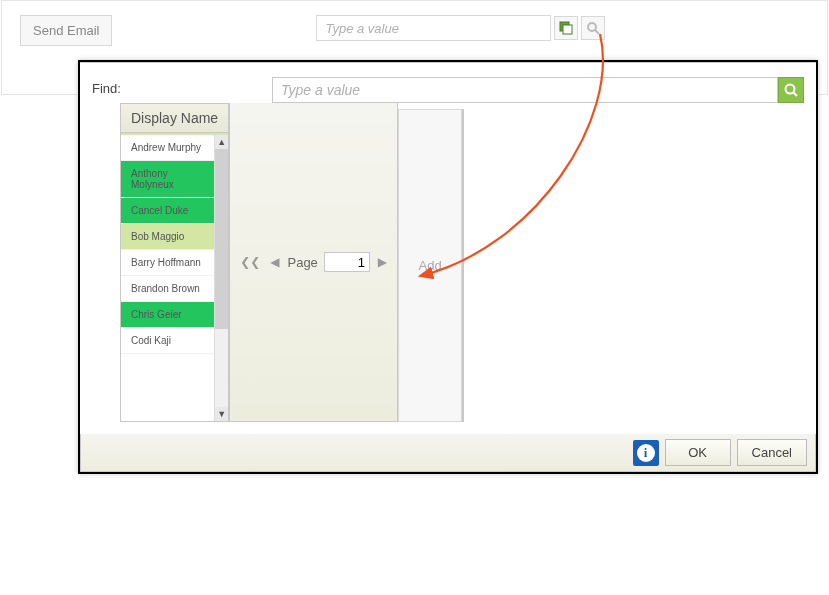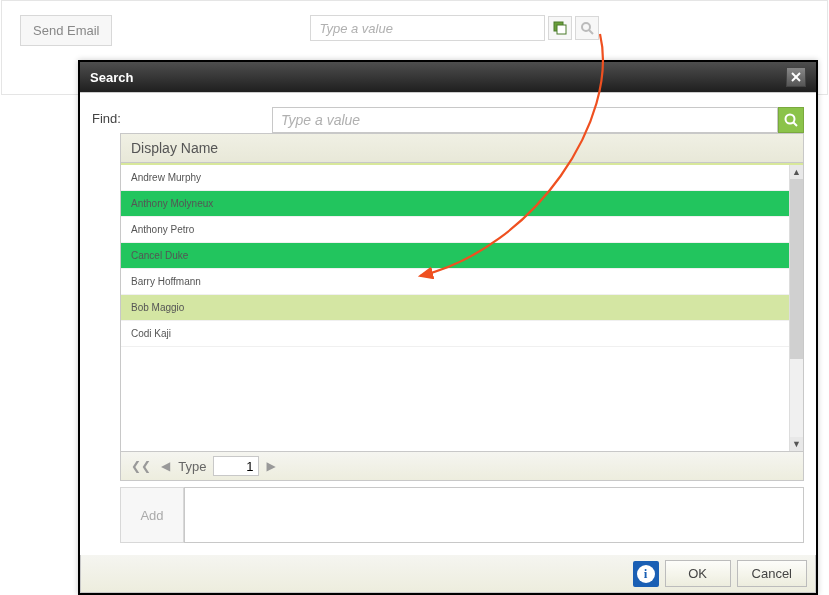--- a/index.html
+++ b/index.html
@@ -17,21 +17,21 @@
       width: 827px;
       height: 95px;
       position: absolute;
       top: 0;
       left: 1px;
     }
     .top-bar {
       display: flex;
       align-items: flex-start;
       padding: 14px 18px;
-      gap: 14px;
+      gap: 20px;
     }
     .send-email-button {
       background: #f7f7f7;
       border: 1px solid #d8d8d8;
       color: #888;
       padding: 7px 12px;
       font-size: 13px;
       cursor: pointer;
     }
     .top-value-wrap {
@@ -128,21 +128,20 @@
       background: #8bc34a;
       border: 1px solid #7aa93e;
       display: flex;
       align-items: center;
       justify-content: center;
       cursor: pointer;
     }
     .results-col {
       flex: 1;
       display: flex;
-      flex-direction: column;
       padding-left: 28px;
     }
     .grid {
       border: 1px solid #c8c8c8;
     }
     .grid-header {
       background: linear-gradient(#f0f0e4, #e8e8d8);
       border-bottom: 1px solid #c8c8c8;
       padding: 6px 10px;
       color: #555;
@@ -312,29 +311,20 @@
 <svg class="arrow-svg" width="220" height="260">
   <defs>
     <marker id="arrowhead" markerWidth="8" markerHeight="8" refX="6" refY="3" orient="auto">
       <polygon points="0 0, 7 3, 0 6" fill="#ef5020"></polygon>
     </marker>
   </defs>
   <path d="M 195 6 C 215 90, 130 220, 15 248" stroke="#ef5020" stroke-width="2.2" fill="none" marker-end="url(#arrowhead)"></path>
 </svg>
 
 <div class="dialog">
-  <div class="dialog-title">
-    <span>Search</span>
-    <span class="close-x">
-      <svg width="12" height="12" viewBox="0 0 12 12">
-          <line x1="2" y1="2" x2="10" y2="10" stroke="#fff" stroke-width="2"></line>
-          <line x1="10" y1="2" x2="2" y2="10" stroke="#fff" stroke-width="2"></line>
-        </svg>
-    </span>
-  </div>
   <div class="dialog-body">
     <div class="row">
       <div class="row-label">Find:</div>
       <div class="find-input-wrap">
         <input class="find-input" placeholder="Type a value" style="">
         <span class="find-search-btn">
           <svg width="16" height="16" viewBox="0 0 16 16">
               <circle cx="7" cy="7" r="4.5" fill="none" stroke="#fff" stroke-width="2"></circle>
               <line x1="10.5" y1="10.5" x2="14" y2="14" stroke="#fff" stroke-width="2"></line>
             </svg>
@@ -342,37 +332,38 @@
       </div>
     </div>
     <div class="row">
       <div class="results-col">
         <div class="grid">
           <div class="grid-header">Display Name</div>
           <div class="grid-body">
             <div class="grid-rows" id="grid-rows">
                 <div class="grid-row">Andrew Murphy</div>
                 <div class="grid-row alt">Anthony Molyneux</div>
-                <div class="grid-row">Anthony Petro</div>
                 <div class="grid-row alt">Cancel Duke</div>
+                <div class="grid-row alt selected">Bob Maggio</div>
                 <div class="grid-row">Barry Hoffmann</div>
-                <div class="grid-row alt selected">Bob Maggio</div>
+                <div class="grid-row">Brandon Brown</div>
+                <div class="grid-row alt">Chris Geier</div>
                 <div class="grid-row">Codi Kaji</div>
               </div>
             <div class="scrollbar">
               <div class="scroll-up">▲</div>
               <div class="scroll-thumb"></div>
               <div class="scroll-down">▼</div>
             </div>
           </div>
         </div>
         <div class="pager">
           <span class="pager-arrow">❮❮</span>
           <span class="pager-arrow">◀</span>
-          <span>Type</span>
+          <span>Page</span>
           <input class="page-input" value="1" style="">
           <span class="pager-arrow">▶</span>
         </div>
         <div class="add-row">
           <button class="add-button">Add</button>
           <div class="add-box"></div>
         </div>
       </div>
     </div>
   </div>

